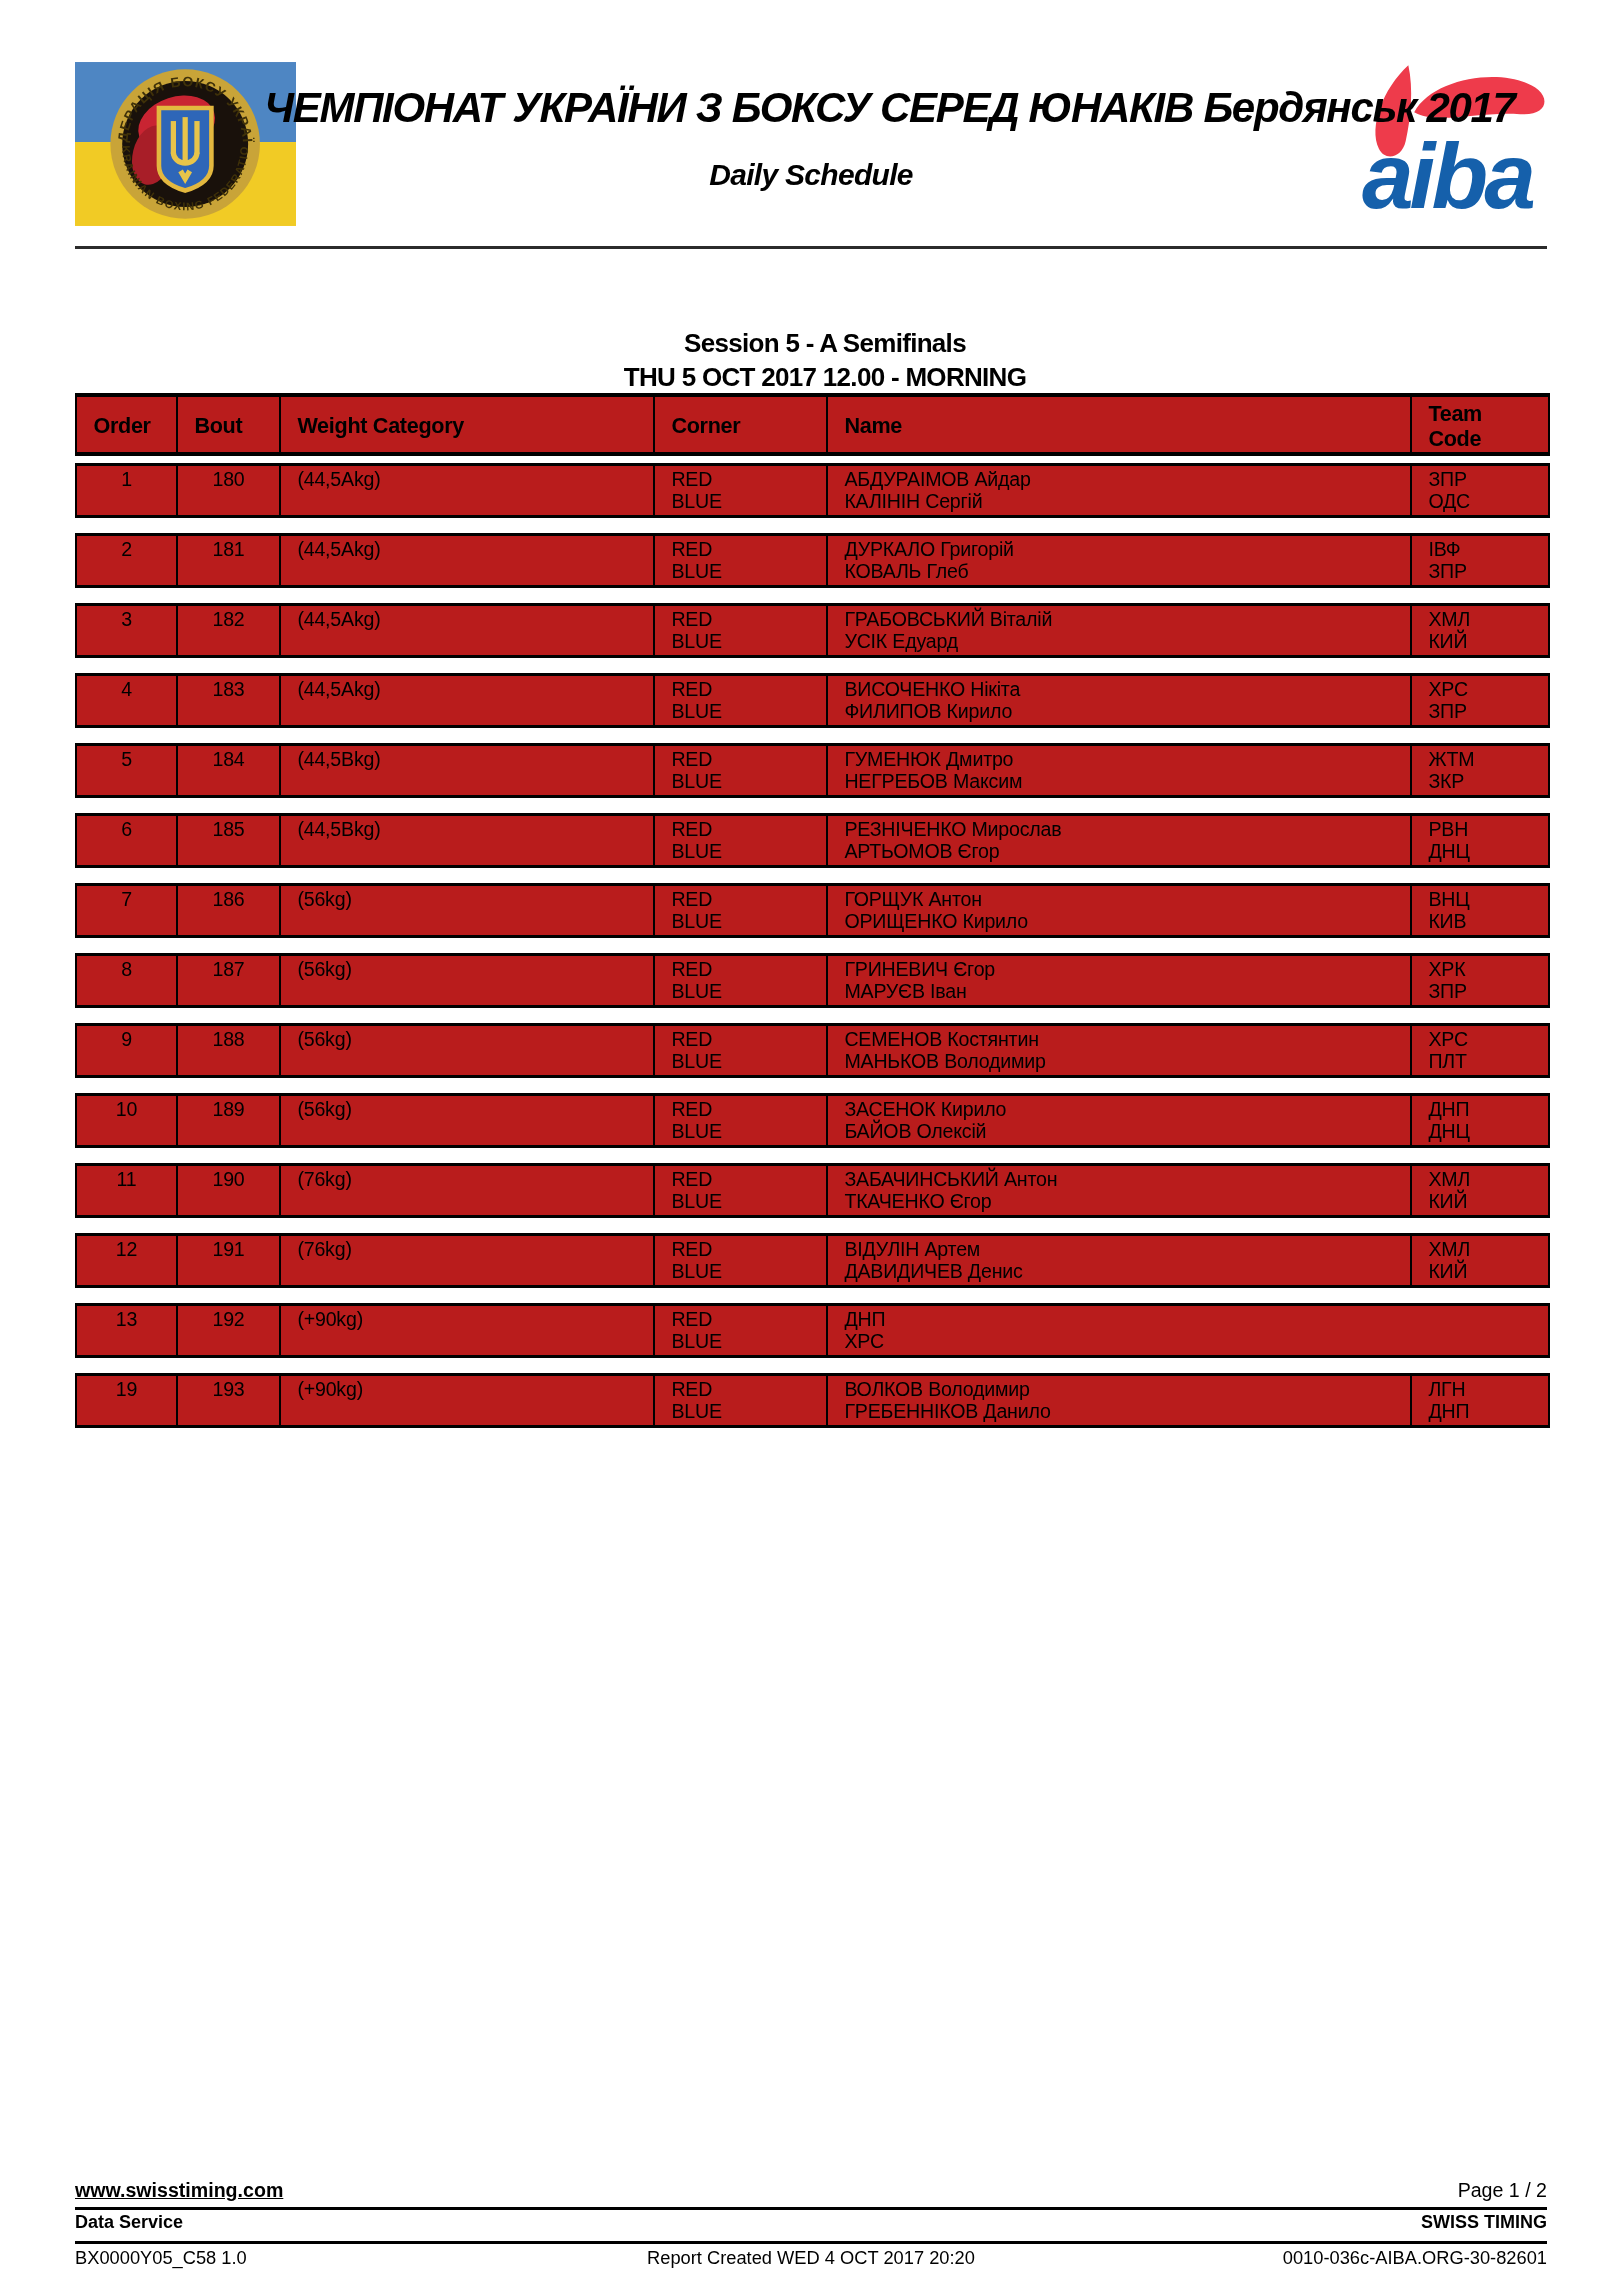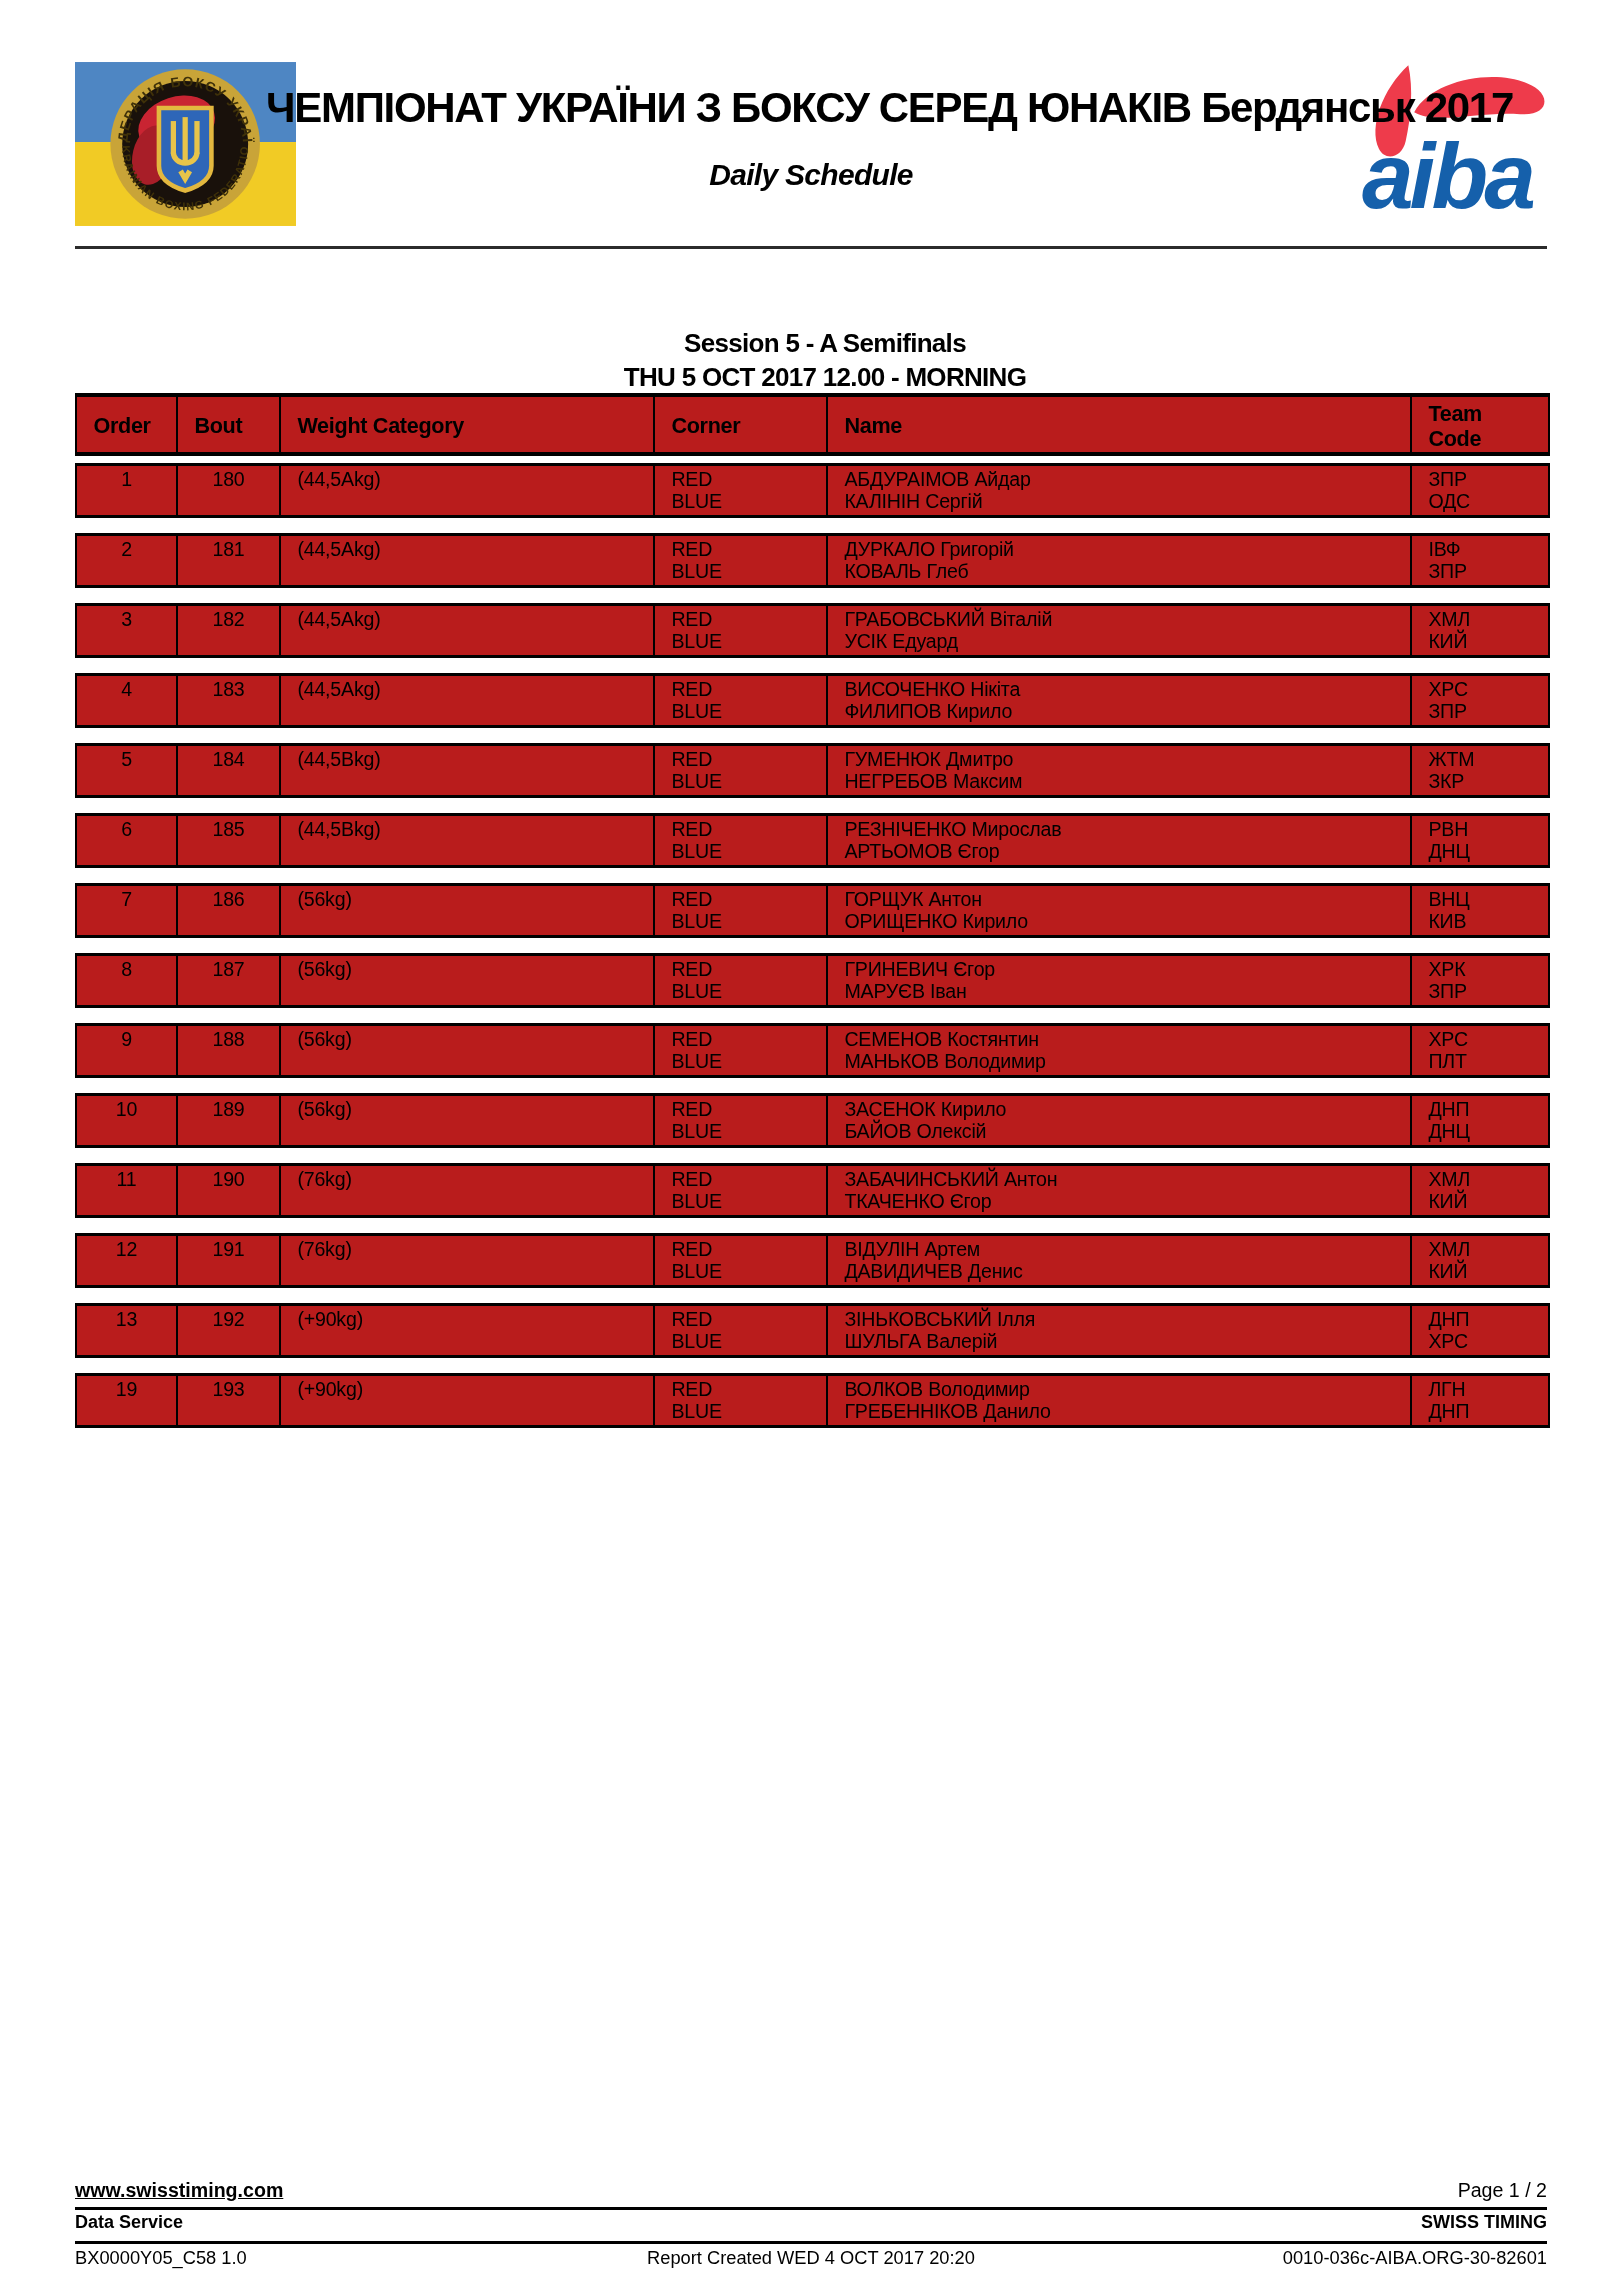--- a/index.html
+++ b/index.html
@@ -9,21 +9,21 @@
     background:#ffffff;
     font-family:"Liberation Sans", sans-serif;
     color:#000;
     overflow:hidden;
   }
   
   .fbu-logo{position:absolute;left:75px;top:62px;width:221px;height:164px;z-index:1;}
   .event-title{
     position:absolute;left:0;right:0;top:84px;z-index:2;
     text-align:center;padding-left:157px;
-    font-size:42px;font-weight:bold;letter-spacing:-1.3px;white-space:nowrap;
+    font-size:42px;font-weight:bold;letter-spacing:-1.3px;white-space:nowrap;font-style:italic;
   }
   .report-title{
     position:absolute;left:0;right:0;top:158px;z-index:2;
     text-align:center;font-size:30px;font-weight:bold;letter-spacing:-0.7px;font-style:italic;
   }
   .aiba-logo{position:absolute;left:1299px;top:56px;width:252px;height:170px;z-index:1;}
   .header-rule{position:absolute;left:75px;right:75px;top:246px;height:2.6px;background:#2b2b2b;}
   
   .session-block{
     position:absolute;left:0;right:0;top:326px;
@@ -342,24 +342,20 @@
 
     <div class="trow bout-row">
       <div class="cell c-center">13</div>
       <div class="cell c-center">192</div>
       <div class="cell">(+90kg)</div>
       <div class="cell stack">
         <span>RED</span>
         <span>BLUE</span>
       </div>
       <div class="cell stack">
-        <span>ЗІНЬКОВСЬКИЙ Ілля</span>
-        <span>ШУЛЬГА Валерій</span>
-      </div>
-      <div class="cell stack">
         <span>ДНП</span>
         <span>ХРС</span>
       </div>
     </div>
 
     <div class="trow bout-row">
       <div class="cell c-center">19</div>
       <div class="cell c-center">193</div>
       <div class="cell">(+90kg)</div>
       <div class="cell stack">

